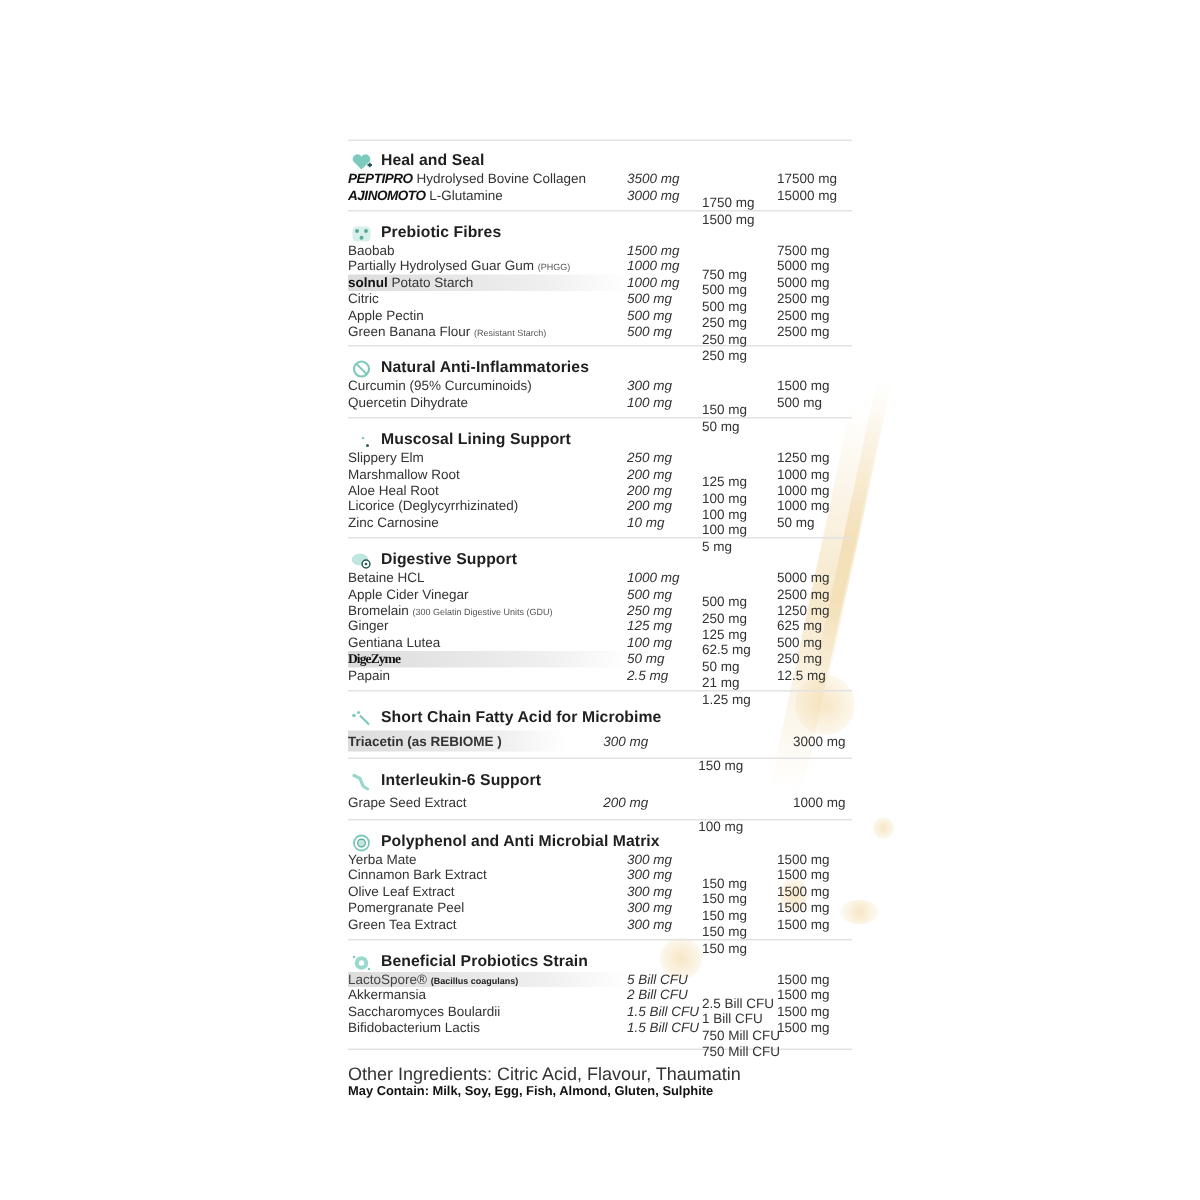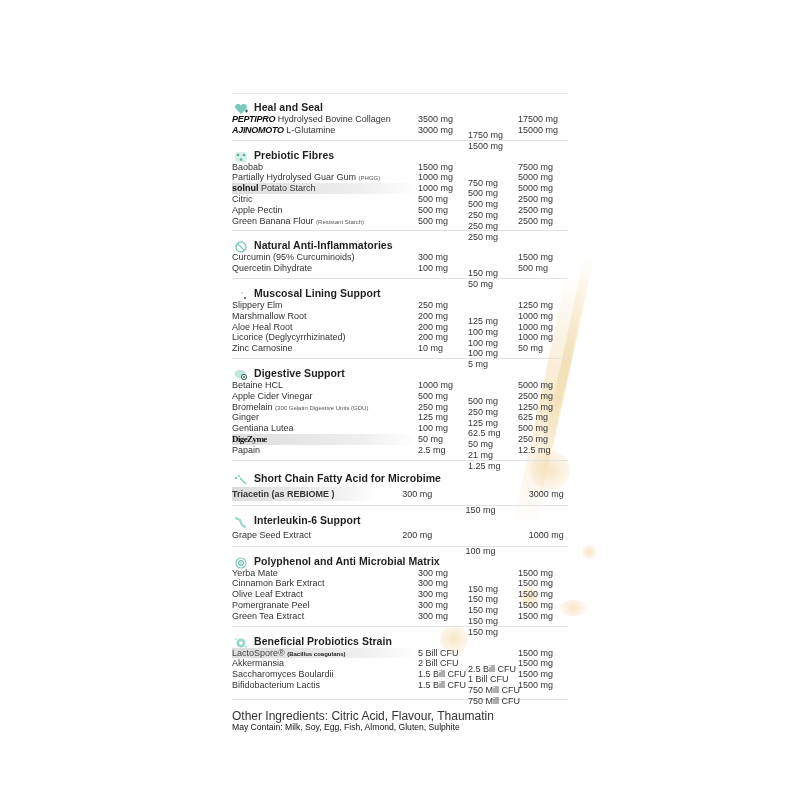--- a/index.html
+++ b/index.html
@@ -5,31 +5,31 @@
     html, body { margin: 0; padding: 0; background: #ffffff; }
     body { width: 800px; height: 800px; position: relative; overflow: hidden; font-family: "Liberation Sans", sans-serif; color: #2a2a2a; }
     .panel { position: absolute; left: 232px; top: 93px; width: 336px; }
     .topline { position: absolute; left: 232px; top: 93px; width: 336px; height: 1px; background: #e4e4e4; }
     .section { border-bottom: 1px solid #e2e2e2; padding: 3px 0 4px 0; }
     .sec-head { display: flex; align-items: flex-end; height: 15px; margin-top: 2px; margin-bottom: 1px; }
     .sec-icon { width: 14px; height: 12px; margin-left: 2px; margin-right: 6px; display: inline-block; position: relative; }
     .sec-title { font-weight: bold; font-size: 10.5px; color: #1f1f1f; letter-spacing: 0.05px; }
     .row { display: flex; height: 10.8px; line-height: 10.8px; font-size: 9px; color: #333; }
     .row .name { width: 186px; white-space: nowrap; overflow: hidden; }
-    .row .v1 { width: 50px; white-space: nowrap; }
+    .row .v1 { width: 50px; white-space: nowrap; font-style: italic; }
     .row .v2 { width: 50px; white-space: nowrap; margin-top: 16px; }
     .row .v3 { width: 50px; white-space: nowrap; }
     .small { font-size: 6px; color: #555; }
     .brand { font-weight: bold; color: #111; font-size: 9px; }
     .brand-it { font-style: italic; font-weight: bold; letter-spacing: -0.3px; }
     .hl { background: linear-gradient(90deg, #dcdcdc 0%, #efefef 70%, rgba(255,255,255,0) 100%); }
     .tall { height: 14px; line-height: 14px; gap: 24px; }
     .footer { margin-top: 10px; }
     .other { font-size: 12px; color: #333; line-height: 12px; }
-    .may { font-size: 8.6px; font-weight: normal; color: #111; line-height: 11px; }
+    .may { font-size: 8.6px; font-weight: bold; color: #111; line-height: 11px; }
     .bgdeco { position: absolute; left: 500px; top: 240px; width: 100px; height: 420px; pointer-events: none; }
     .blob { position: absolute; border-radius: 50%; background: radial-gradient(circle, rgba(240,210,150,0.55), rgba(240,210,150,0)); }
     .bar { position: absolute; background: linear-gradient(180deg, rgba(240,215,160,0.0), rgba(236,205,140,0.45), rgba(240,215,160,0.0)); transform: rotate(12deg); }
   </style>
 </head>
 <body>
 
 <div class="bgdeco">
   <div class="bar" style="left:40px; top:30px; width:22px; height:260px;"></div>
   <div class="bar" style="left:62px; top:10px; width:10px; height:220px;"></div>

